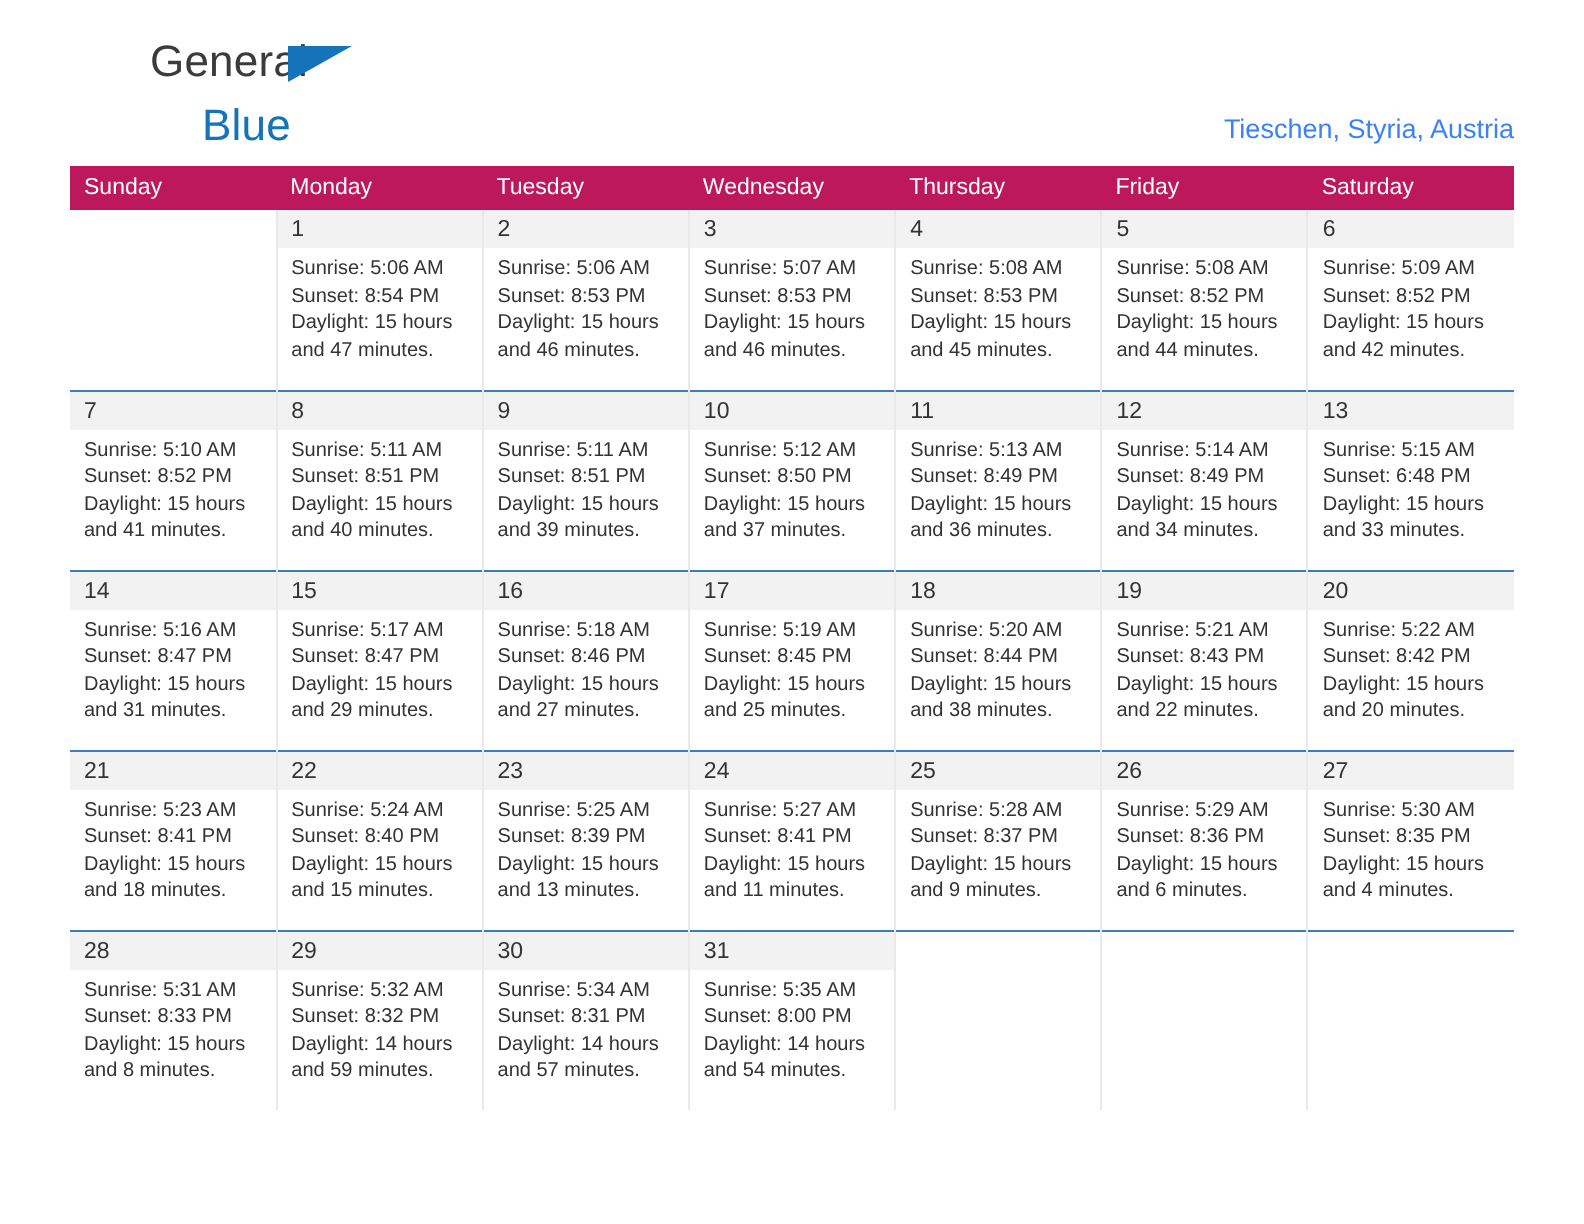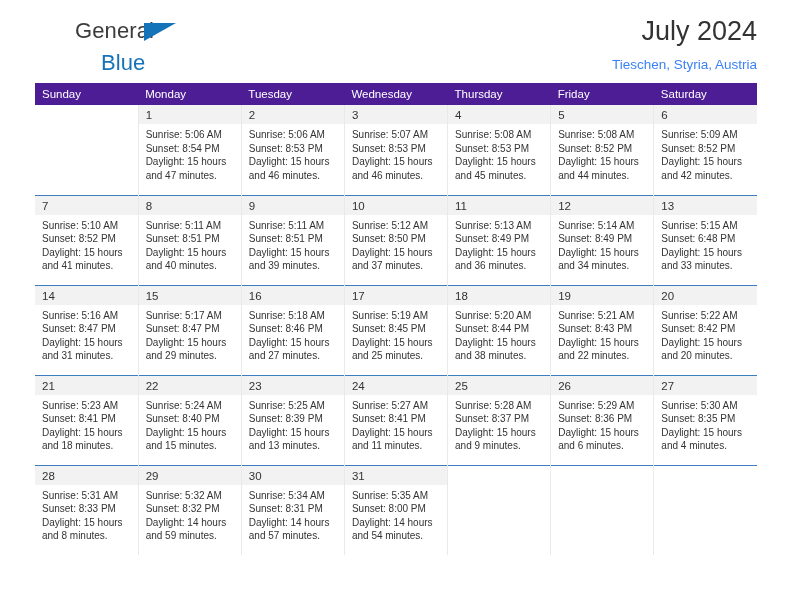--- a/index.html
+++ b/index.html
@@ -81,21 +81,21 @@
   }
 
   
   .calendar {
     margin-top: 11px;
     width: 722px;
     border-collapse: collapse;
     table-layout: fixed;
   }
   .calendar th {
-    background: #4c1d95;
+    background: #be185d;
     color: #ffffff;
     font-size: 11.5px;
     font-weight: normal;
     text-align: left;
     padding: 5px 0 5px 7px;
     height: 20px;
     box-sizing: border-box;
   }
   .calendar td {
     vertical-align: top;
@@ -130,21 +130,20 @@
 
 <div class="page">
 
   <div class="top">
     <div class="logo">
       <span class="logo-general">General</span>
       <span class="logo-tri"></span>
       <span class="logo-blue">Blue</span>
     </div>
     <div class="titles">
-      <div class="cal-title">July 2024</div>
       <div class="cal-sub">Tieschen, Styria, Austria</div>
     </div>
   </div>
 
   <table class="calendar">
     <thead>
       <tr id="hdr-row">
           <th>Sunday</th>
           <th>Monday</th>
           <th>Tuesday</th>

